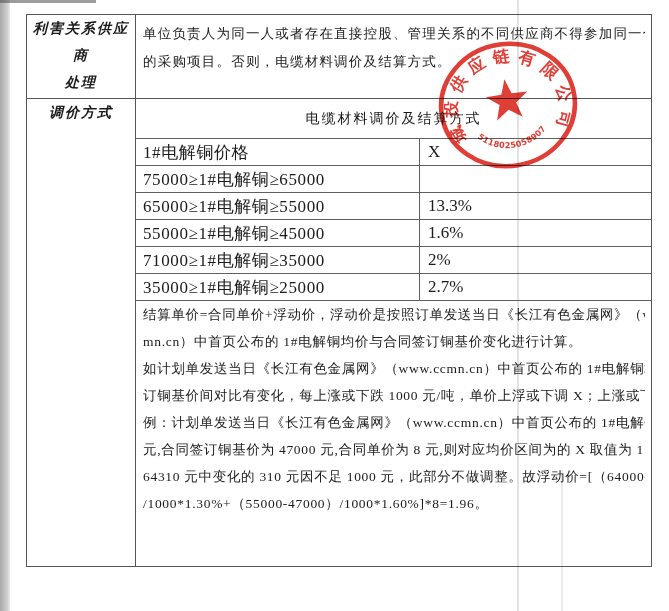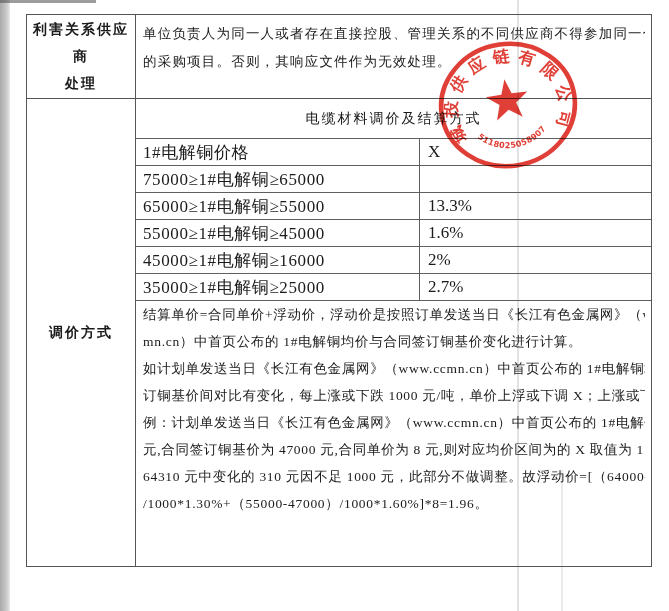--- a/index.html
+++ b/index.html
@@ -34,23 +34,24 @@
     position:absolute;left:26px;top:14px;width:626px;height:553px;
     border:1px solid #555;box-sizing:border-box;
     display:flex;flex-direction:column;
     background:transparent;
   }
   .t-row{display:flex;box-sizing:border-box;}
   .row-1{height:84px;border-bottom:1px solid #555;}
   .row-2{flex:1;}
   .label-col{
     width:109px;flex:0 0 109px;border-right:1px solid #555;box-sizing:border-box;
-    display:flex;flex-direction:column;align-items:center;justify-content:center;
+    display:flex;flex-direction:column;align-items:center;justify-content:flex-start;
     text-align:center;font-size:14px;font-weight:600;letter-spacing:2px;
     line-height:27px;
+    font-style:italic;
   }
   .content-col{flex:1;box-sizing:border-box;overflow:hidden;display:flex;flex-direction:column;}
   .cell-text{padding:5px 6px 0 7px;}
   .txt-line{
     font-size:13.5px;line-height:28px;letter-spacing:1.2px;
     white-space:nowrap;overflow:hidden;
   }
   
   .section-header{
     height:40px;flex:0 0 40px;border-bottom:1px solid #5f5f5f;box-sizing:border-box;
@@ -96,21 +97,21 @@
 <div class="doc-table">
 
   <div class="t-row row-1">
     <div class="label-col">
       <div>利害关系供应商</div>
       <div>处理</div>
     </div>
     <div class="content-col">
       <div class="cell-text">
         <div class="txt-line">单位负责人为同一人或者存在直接控股、管理关系的不同供应商不得参加同一合同下</div>
-        <div class="txt-line">的采购项目。否则，其响应文件作为无效处理。</div>
+        <div class="txt-line">的采购项目。否则，电缆材料调价及结算方式。</div>
       </div>
     </div>
   </div>
 
   <div class="t-row row-2">
     <div class="label-col">
       <div>调价方式</div>
     </div>
     <div class="content-col">
 
@@ -125,21 +126,21 @@
       </div>
       <div class="pricing-row">
         <div class="pricing-label">65000≥1#电解铜≥55000</div>
         <div class="pricing-value">13.3%</div>
       </div>
       <div class="pricing-row">
         <div class="pricing-label">55000≥1#电解铜≥45000</div>
         <div class="pricing-value">1.6%</div>
       </div>
       <div class="pricing-row">
-        <div class="pricing-label">45000≥1#电解铜≥16000</div>
+        <div class="pricing-label">71000≥1#电解铜≥35000</div>
         <div class="pricing-value">2%</div>
       </div>
       <div class="pricing-row">
         <div class="pricing-label">35000≥1#电解铜≥25000</div>
         <div class="pricing-value">2.7%</div>
       </div>
 
       <div class="paragraphs">
         <div class="p-line">结算单价=合同单价+浮动价，浮动价是按照订单发送当日《长江有色金属网》（www.cc</div>
         <div class="p-line">mn.cn）中首页公布的 1#电解铜均价与合同签订铜基价变化进行计算。</div>

